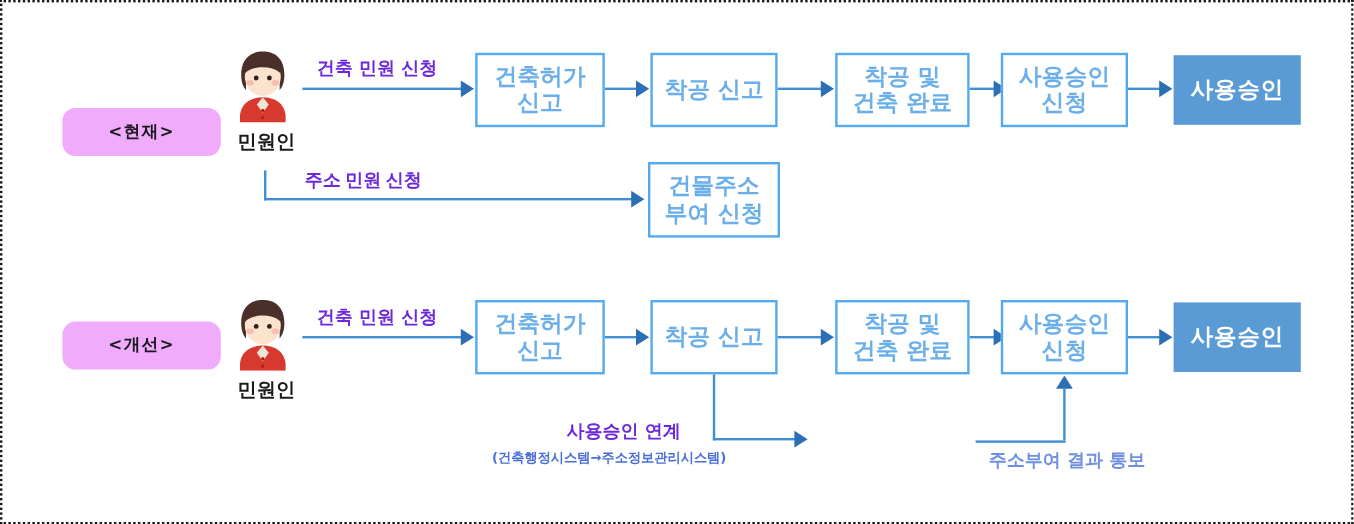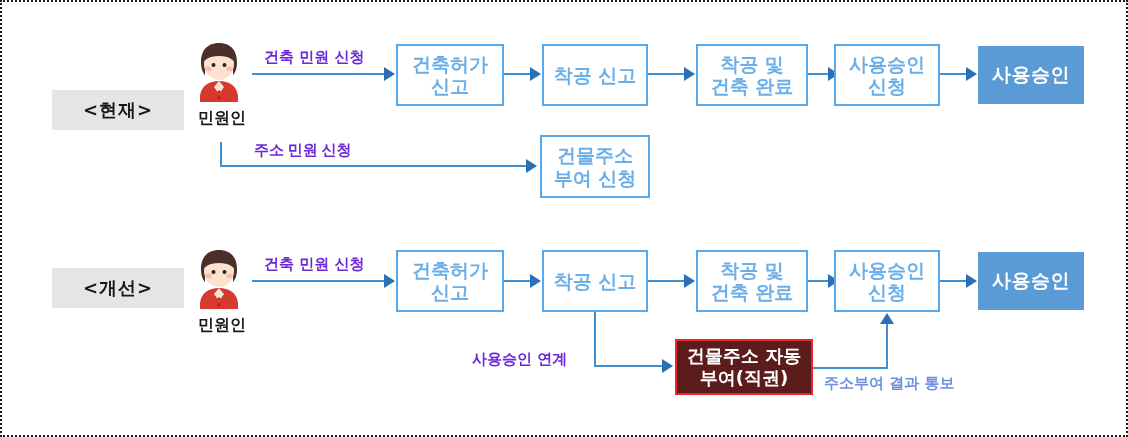--- a/index.html
+++ b/index.html
@@ -18,29 +18,30 @@
     overflow: hidden;
     box-sizing: border-box;
     border: 2px dotted #1a1a1a;
   }
 
   
   .abs { position: absolute; box-sizing: border-box; }
 
   
   .phase-label {
-    background: #e5e5e5;
+    background: #f0abfc;
     color: #16181c;
     font-weight: bold;
-    font-size: 18px;
+    font-size: 14px;
     letter-spacing: 1px;
     display: flex;
     align-items: center;
     justify-content: center;
     white-space: nowrap;
+    border-radius: 11px;
   }
 
   
   .pbox {
     border: 2px solid #55aaee;
     background: #ffffff;
     color: #6aaeea;
     font-weight: bold;
     font-size: 19px;
     line-height: 1.18;
@@ -231,22 +232,21 @@
   <div class="abs hline" style="left:938px; top:278px; width:28px;"></div>
   <div class="abs arrow-r" style="left:964px; top:272px;"></div>
 
   <div class="abs pbox-filled" style="left:976px; top:250px; width:106px; height:58px;">사용승인</div>
 
   <div class="abs vline" style="left:592px; top:310px; height:55px;"></div>
   <div class="abs hline" style="left:592px; top:363px; width:74px;"></div>
   <div class="abs arrow-r" style="left:660px; top:357px;"></div>
 
   <div class="abs elabel" style="left:470px; top:348px;">사용승인 연계</div>
-
-  <div class="abs pbox-red" style="left:673px; top:337px; width:138px; height:56px;">건물주소  자동
-부여(직권)</div>
+  <div class="abs elabel-sub" style="left:408px; top:372px;">(건축행정시스템→주소정보관리시스템)</div>
+
 
   <div class="abs hline" style="left:811px; top:365px; width:75px;"></div>
   <div class="abs vline" style="left:884px; top:322px; height:43px;"></div>
   <div class="abs arrow-u" style="left:878px; top:311px;"></div>
   <div class="abs elabel-soft" style="left:822px; top:372px;text-align:right;">주소부여 결과 통보</div>
 
 </div>
 
 </body></html>

